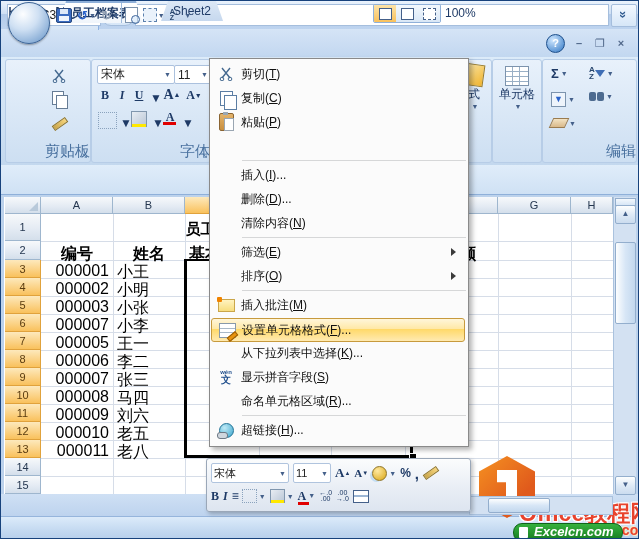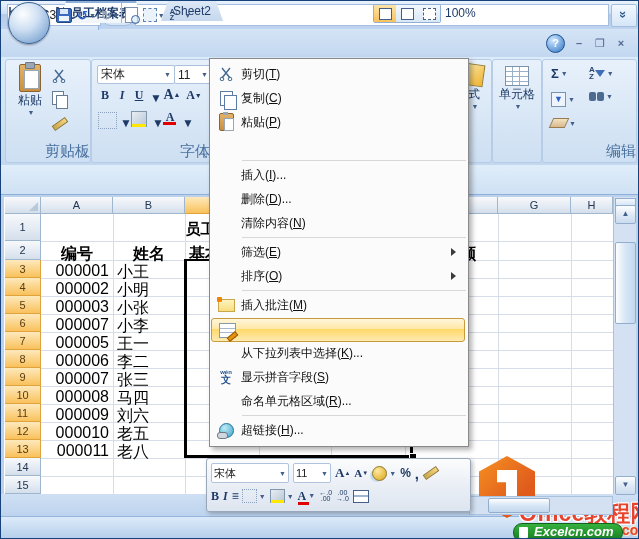--- a/index.html
+++ b/index.html
@@ -261,25 +261,20 @@
   <div id="office-logo" class="abs">
       <i class="r"></i>
       <i class="b"></i>
       <i class="g"></i>
       <i class="o"></i>
     </div>
 
   <div id="ribbon" class="abs">
 
     <div class="rgroup" style="left:4px;width:84px;">
-      <div class="bigbtn" style="left:6px;top:4px;width:36px;">
-        <span class="clipicon"></span>
-        <span>粘贴</span>
-        <span class="dropv">▼</span>
-      </div>
       <div class="smbtn" style="left:46px;top:6px;">
         <svg width="14" height="14" viewBox="0 0 14 14">
             <path d="M3 1 L11 11 M11 1 L3 11" stroke="#44698f" stroke-width="1.4" fill="none"></path>
             <circle cx="3" cy="12" r="1.8" stroke="#44698f" fill="none"></circle>
             <circle cx="11" cy="12" r="1.8" stroke="#44698f" fill="none"></circle>
           </svg>
       </div>
       <div class="smbtn" style="left:46px;top:28px;">
           <span class="pages"></span>
         </div>
@@ -561,20 +556,21 @@
         <span class="ic">
           <span class="i-comment"></span>
         </span>
         <span class="lab">插入批注(<u>M</u>)</span>
         <span class="sub"></span>
       </div>
       <div class="mi hl" style="top: 259px;">
         <span class="ic">
           <span class="i-fmt"></span>
         </span>
+        <span class="lab">设置单元格格式(<u>F</u>)...</span>
         <span class="sub"></span>
       </div>
       <div class="mi" style="top: 282px;">
         <span class="ic"></span>
         <span class="lab">从下拉列表中选择(<u>K</u>)...</span>
         <span class="sub"></span>
       </div>
       <div class="mi" style="top: 306px;">
         <span class="ic">
           <span class="i-pinyin">wén<br><span class="han">文</span></span>

